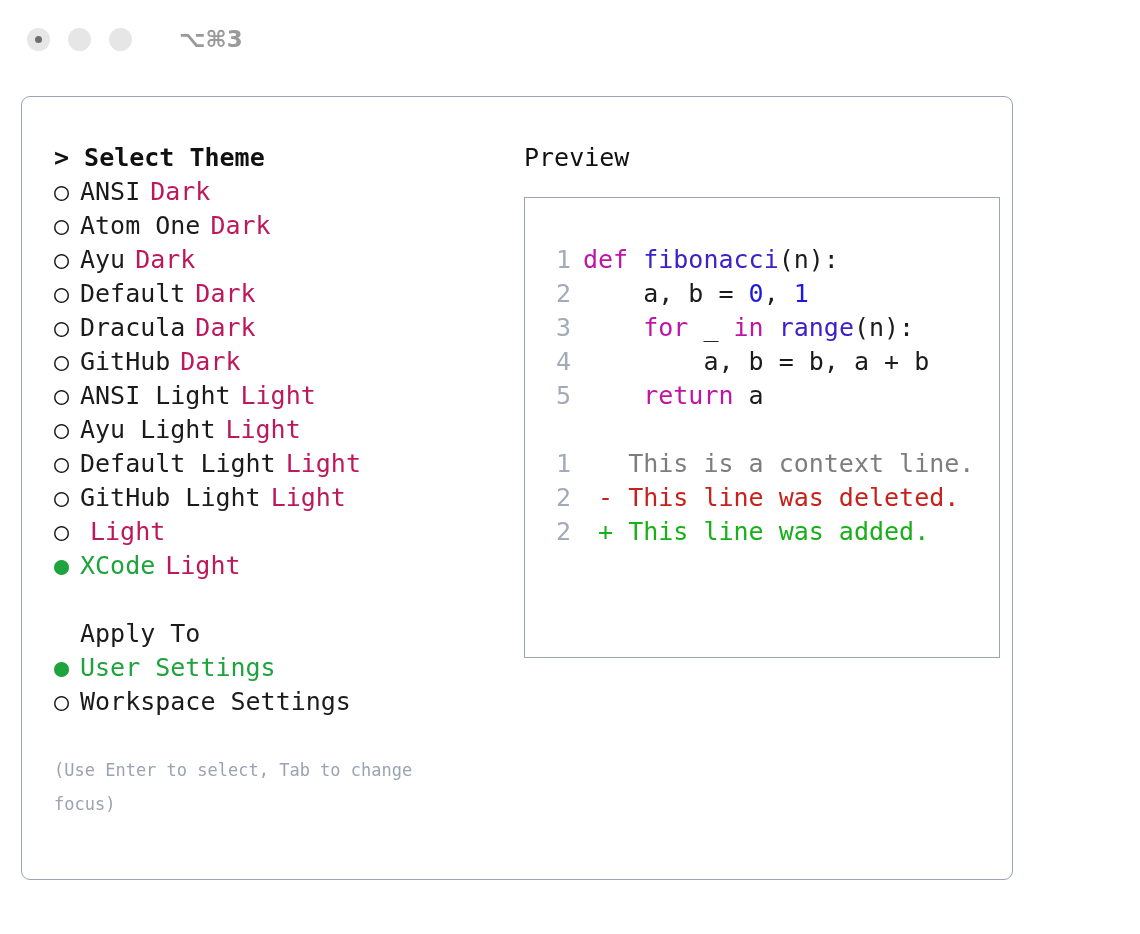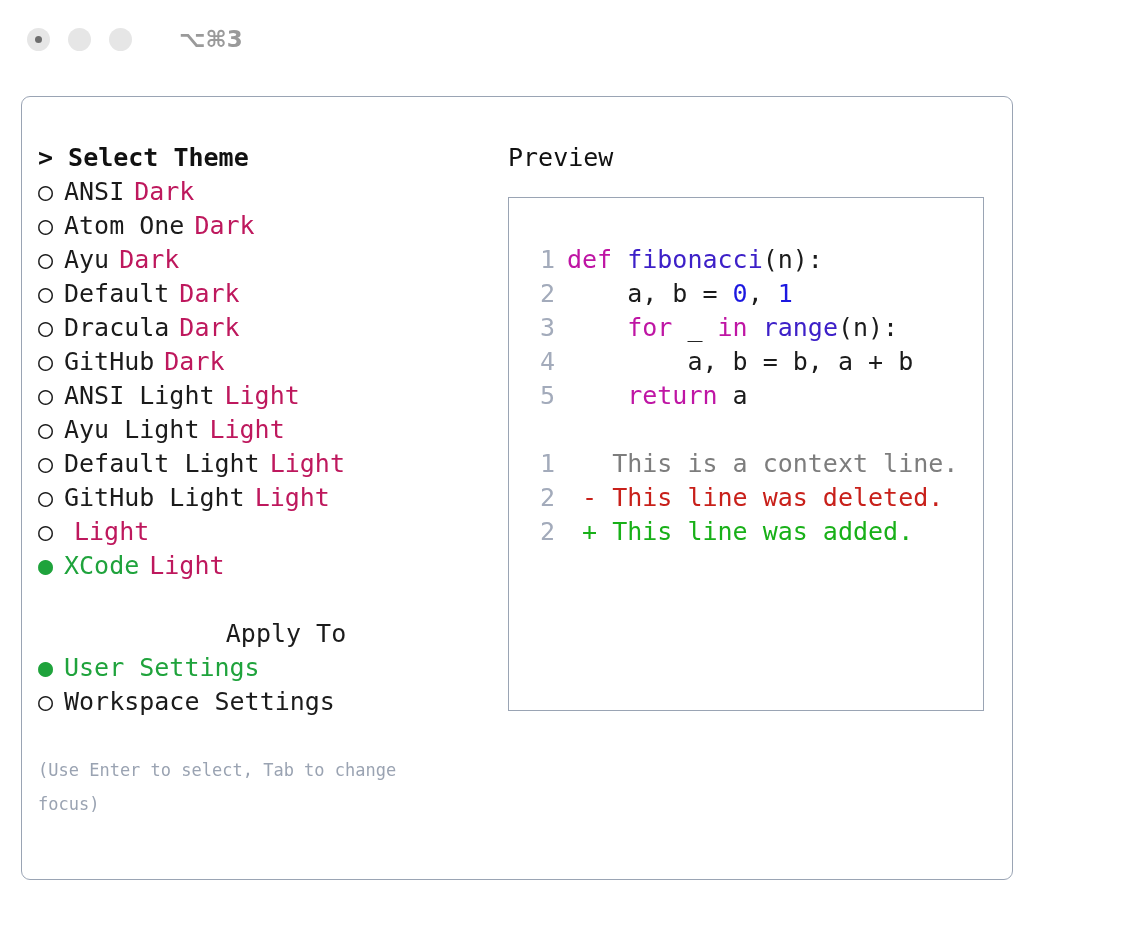--- a/index.html
+++ b/index.html
@@ -73,21 +73,21 @@
     width: 992px;
     height: 784px;
     border: 1.6px solid #9aa4b4;
     border-radius: 9px;
     box-sizing: border-box;
     background: #ffffff;
   }
 
   .columns {
     position: absolute;
-    left: 0; top: 0;
+    left: 16px; top: 0;
     width: 100%;
     height: 100%;
   }
 
   
   .left-col {
     position: absolute;
     left: 16px;
     top: 44px;
     width: 470px;
@@ -128,21 +128,20 @@
   }
 
   .section-gap { height: 34px; }
 
   .apply-head {
     font-size: 25px;
     line-height: 34px;
     color: #1b1b1b;
     padding-left: 26px;
     white-space: pre;
-    text-align: center;
   }
 
   .hint {
     margin-top: 34px;
     font-size: 17px;
     line-height: 34px;
     color: #9aa3b2;
     width: 410px;
     white-space: normal;
   }
@@ -153,21 +152,21 @@
     left: 478px;
     top: 44px;
     width: 500px;
     padding-left: 8px;
   }
 
   .preview-box {
     margin-top: 22px;
     margin-left: 0px;
     width: 476px;
-    height: 514px;
+    height: 461px;
     border: 1.6px solid #9aa4b4;
     box-sizing: border-box;
     background: #ffffff;
     position: relative;
   }
 
   .code {
     position: absolute;
     left: 20px;
     top: 45px;

